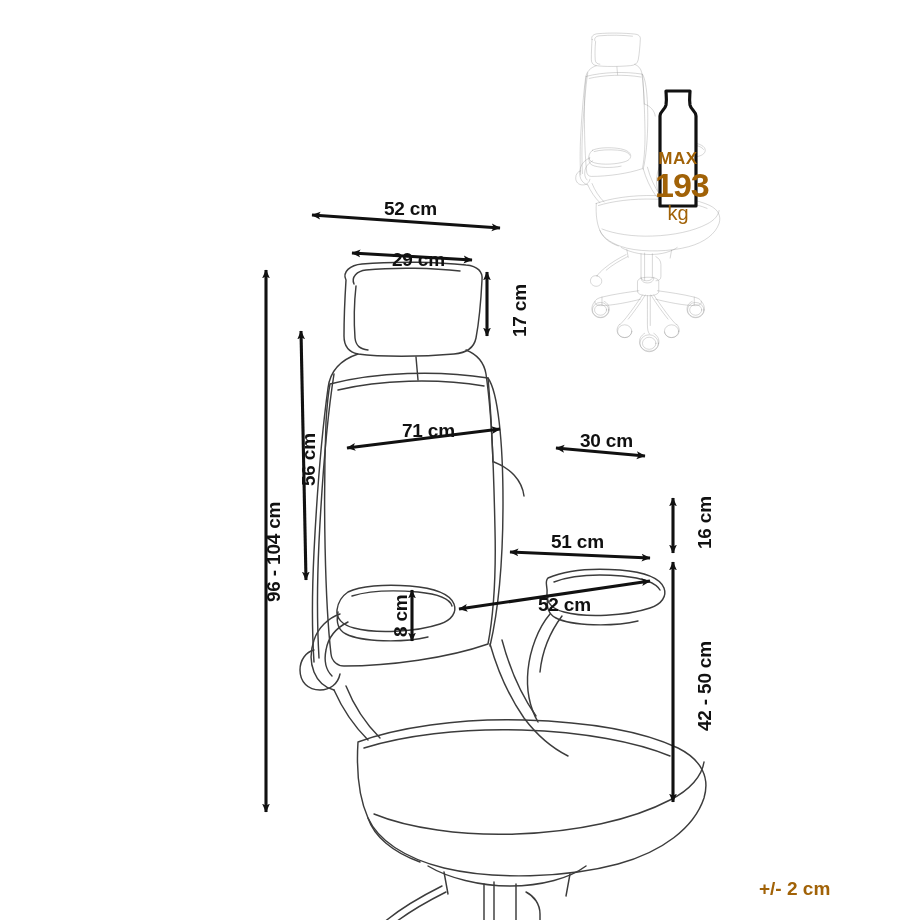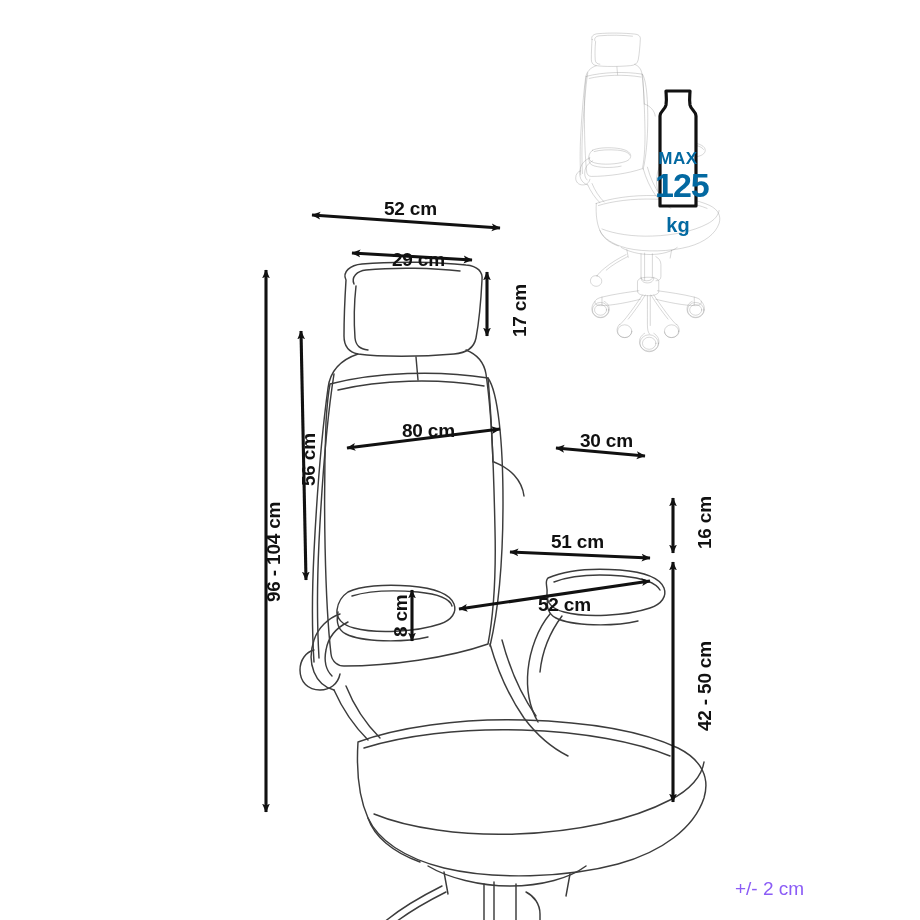--- a/index.html
+++ b/index.html
@@ -34,48 +34,49 @@
     white-space: nowrap;
     letter-spacing: -0.2px;
   }
   .dim-label.vert {
     transform-origin: 0 0;
     transform: rotate(-90deg);
   }
   .tolerance-label {
     position: absolute;
     font-family: "Liberation Sans", sans-serif;
-    font-weight: normal;
+    font-weight: bold;
     font-size: 19px;
-    color: #8b5cf6;
+    color: #a16207;
     white-space: nowrap;
+    margin-left: 24px;
   }
   .weight-tag {
     position: absolute;
     text-align: center;
-    color: #0369a1;
+    color: #a16207;
     font-family: "Liberation Sans", sans-serif;
     line-height: 1;
     white-space: nowrap;
   }
   .weight-max {
     font-size: 17px;
     font-weight: bold;
     letter-spacing: 0.5px;
   }
   .weight-num {
     font-size: 34px;
     font-weight: bold;
     letter-spacing: -1px;
     margin-top: 1px;
   }
   .weight-unit {
     font-size: 20px;
-    font-weight: bold;
-    margin-top: 13px;
+    font-weight: normal;
+    margin-top: 1px;
   }
 </style>
 </head>
 <body>
 
 <div id="page">
 
   <svg id="diagram-svg" viewBox="0 0 920 920">
     <defs>
       <marker id="arrHead" markerWidth="9" markerHeight="9" refX="8.4" refY="4.5" orient="auto" markerUnits="userSpaceOnUse">
@@ -238,35 +239,35 @@
   <div class="dim-label" style="left:384px; top:198px;">52 cm</div>
 
   <div class="dim-label" style="left:392px; top:235px;margin-top:14px;">29 cm</div>
 
   <div class="dim-label vert" style="left:509px; top:337px;">17 cm</div>
 
   <div class="dim-label vert" style="left:263px; top:602px;">96 - 104 cm</div>
 
   <div class="dim-label vert" style="left:298px; top:486px;">56 cm</div>
 
-  <div class="dim-label" style="left:402px; top:420px;">80 cm</div>
+  <div class="dim-label" style="left:402px; top:420px;">71 cm</div>
 
   <div class="dim-label" style="left:580px; top:430px;">30 cm</div>
 
   <div class="dim-label" style="left:551px; top:531px;text-align:right;">51 cm</div>
 
   <div class="dim-label" style="left:538px; top:594px;">52 cm</div>
 
   <div class="dim-label vert" style="left:390px; top:637px;">8 cm</div>
 
   <div class="dim-label vert" style="left:694px; top:549px;">16 cm</div>
 
   <div class="dim-label vert" style="left:694px; top:731px;">42 - 50 cm</div>
 
   <div class="weight-tag" style="left:655px; top:150px; width:46px;">
     <div class="weight-max">MAX</div>
-    <div class="weight-num">125</div>
+    <div class="weight-num">193</div>
     <div class="weight-unit">kg</div>
   </div>
 
   <div class="tolerance-label" style="left:735px; top:878px;">+/- 2 cm</div>
 
 </div>
 
 </body></html>

